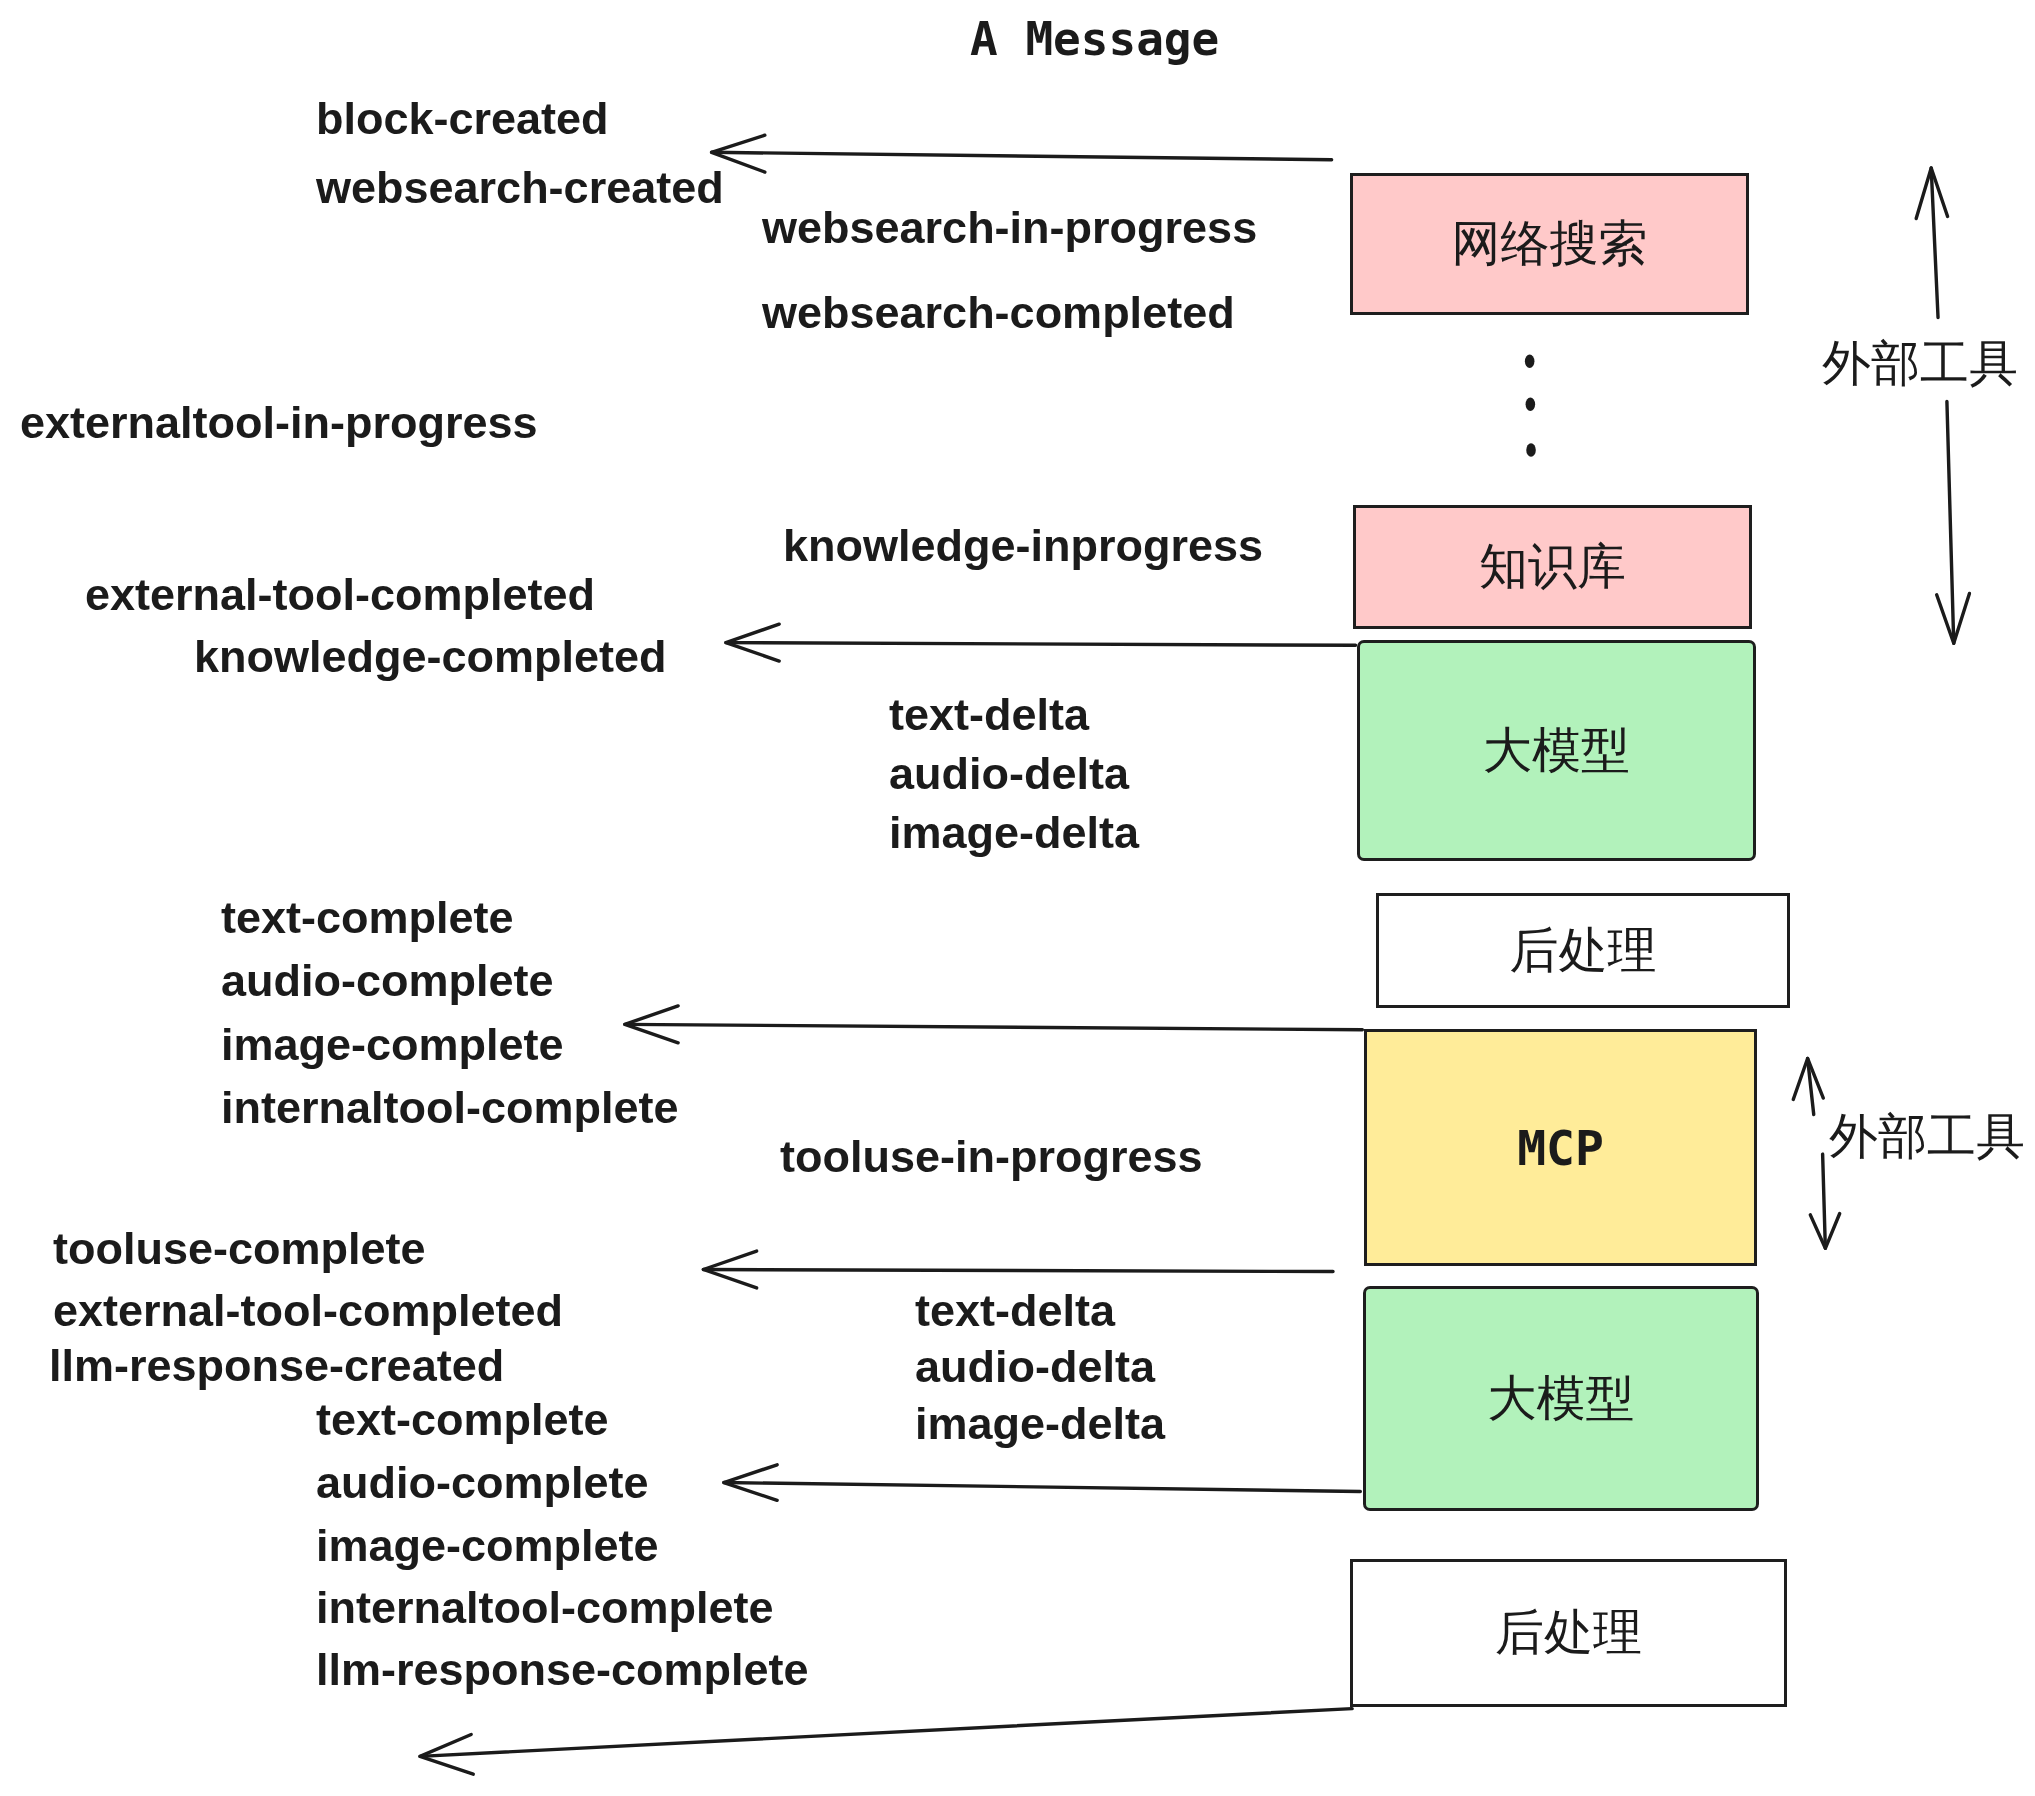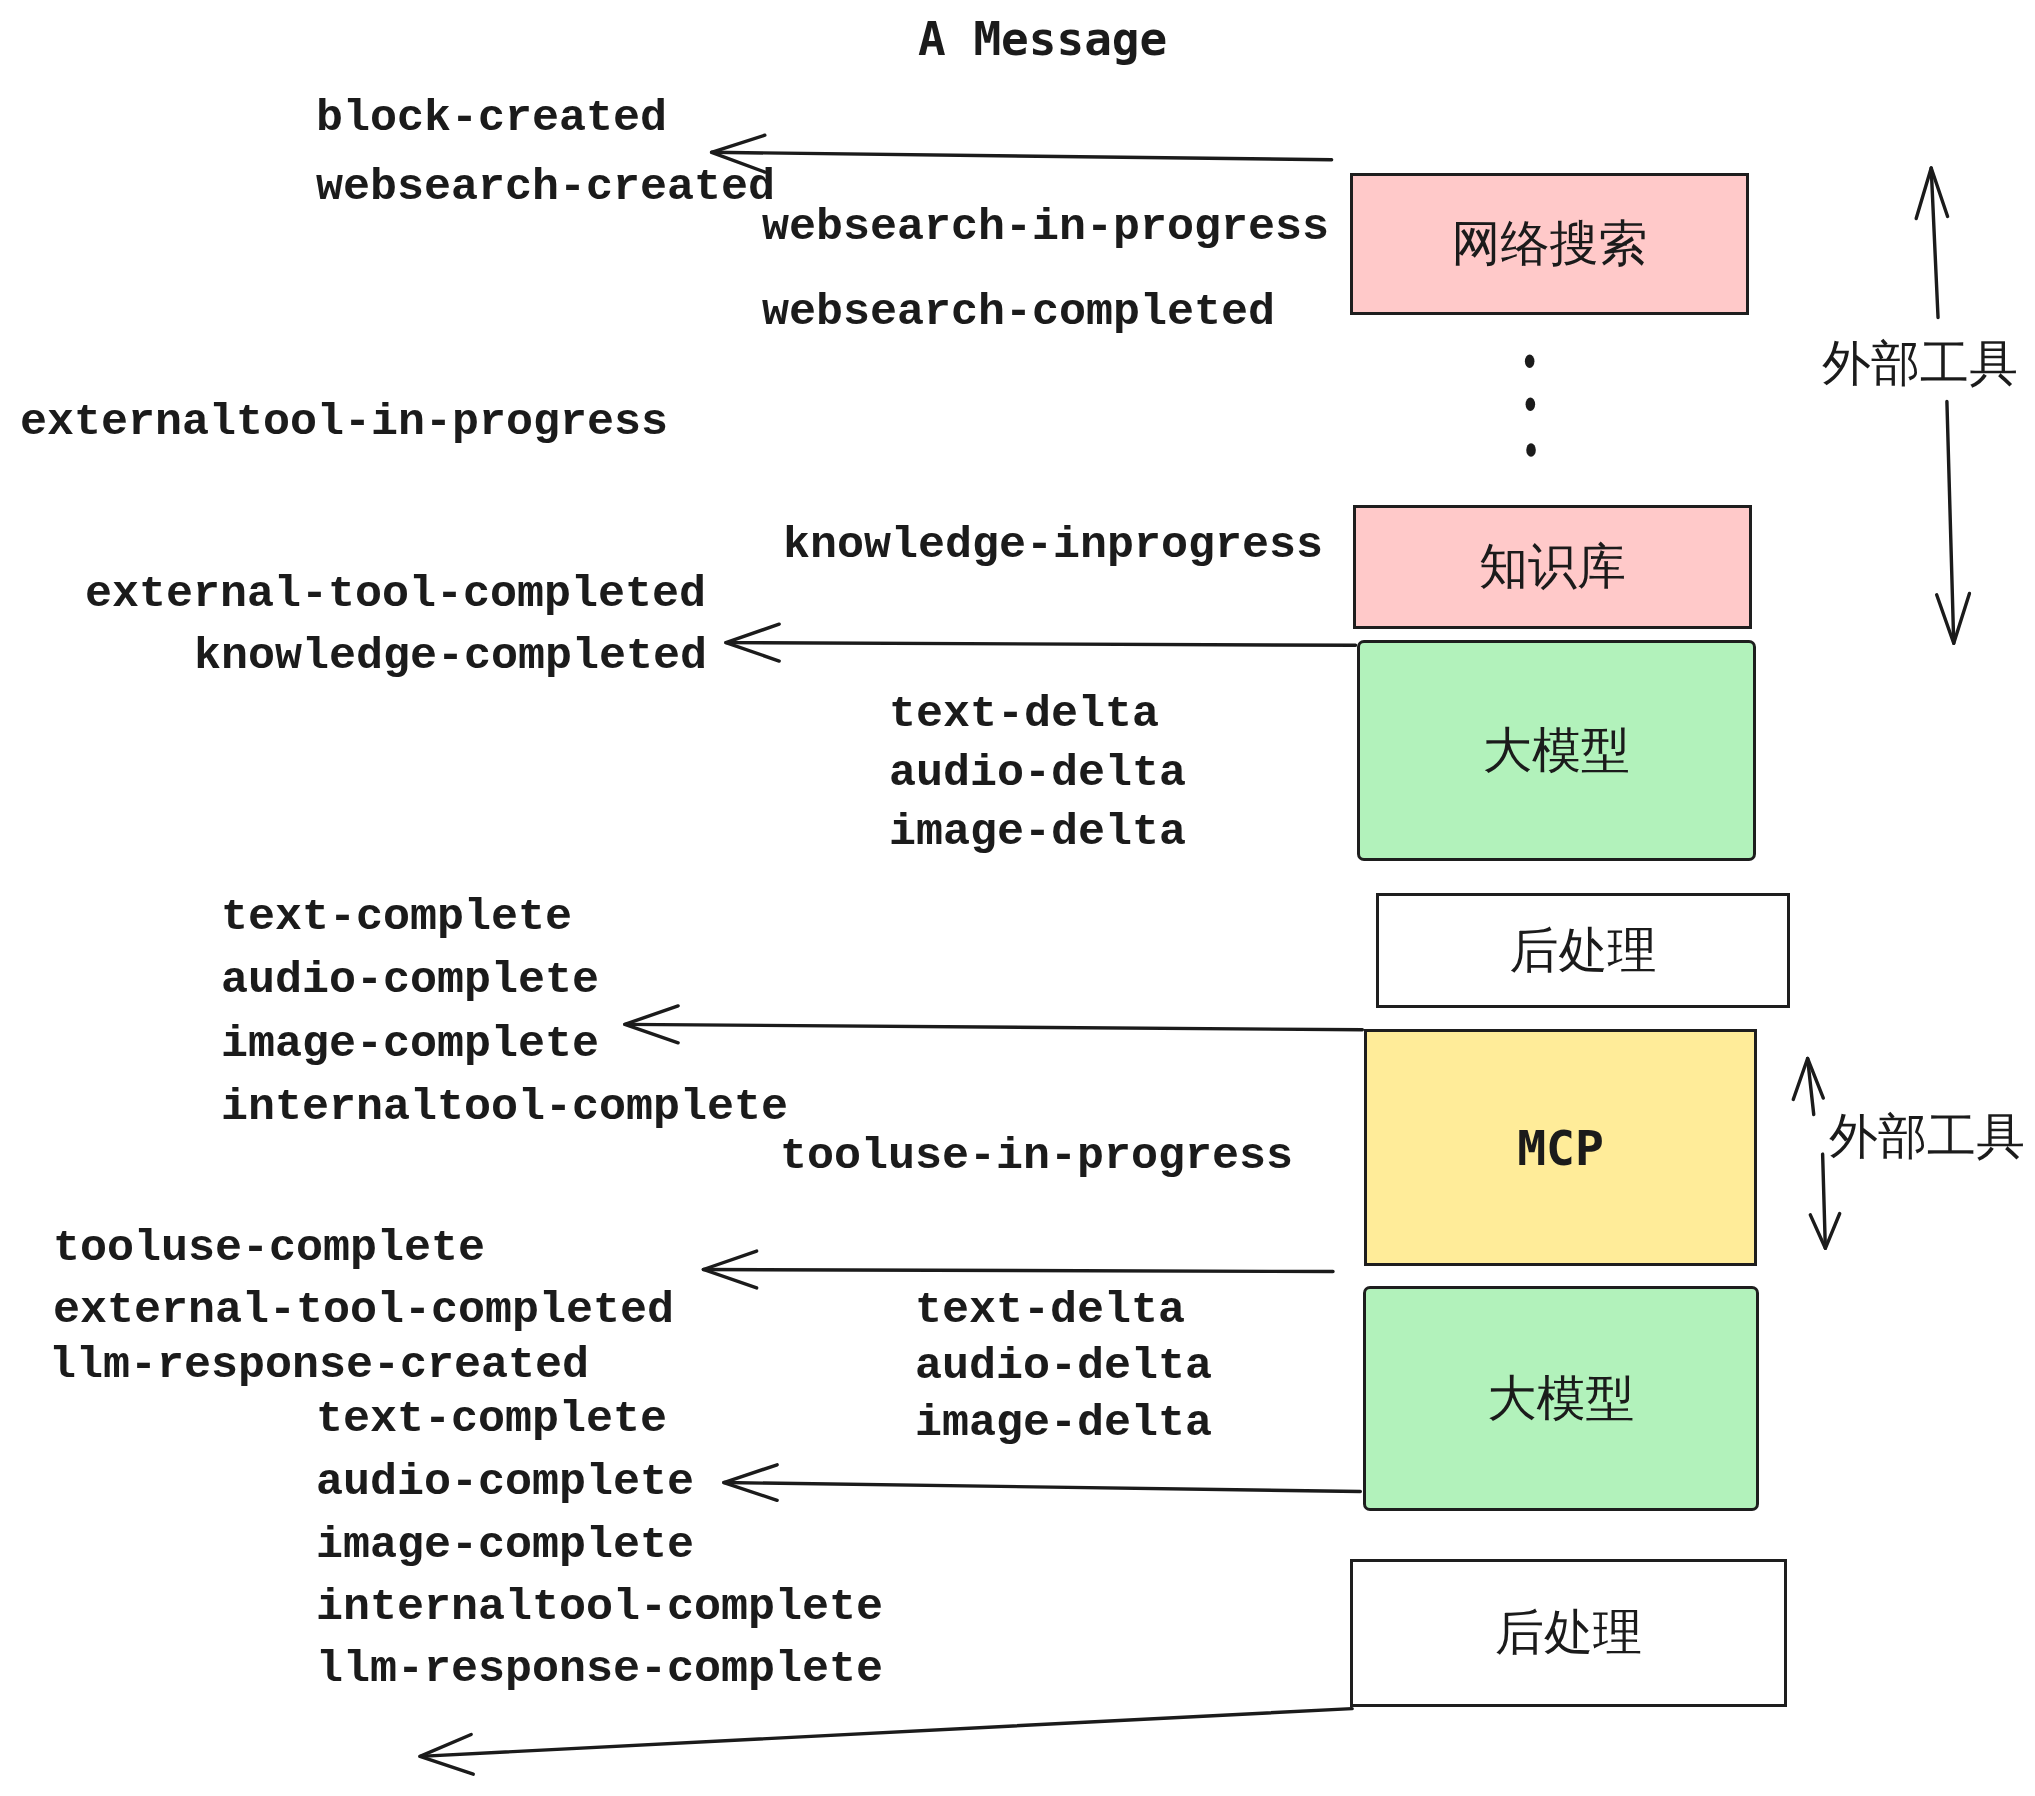--- a/index.html
+++ b/index.html
@@ -6,21 +6,21 @@
   #canvas {
     position: relative;
     width: 2035px;
     height: 1796px;
     background: #ffffff;
     overflow: hidden;
     font-family: "DejaVu Sans Mono", "Liberation Mono", monospace;
   }
   .ev {
     position: absolute;
-    font-family: Liberation Mono, monospace;
+    font-family: Liberation Sans, sans-serif;
     font-size: 45px;
     font-weight: 700;
     color: #1b1b1b;
     white-space: nowrap;
     line-height: 1;
   }
   .title {
     position: absolute;
     font-family: "DejaVu Sans Mono", "Liberation Mono", monospace;
     font-size: 46px;
@@ -78,21 +78,21 @@
     stroke-linecap: round;
     stroke-linejoin: round;
   }
   #arrow-layer ellipse { fill: #1b1b1b; stroke: none; }
 </style>
 </head>
 <body>
 
 <div id="canvas">
 
-  <div class="title" style="left:918px; top:16.4px">A Message</div>
+  <div class="title" style="left:970px; top:16.4px">A Message</div>
 
   <div class="ev" style="left:316px;  top:96px">block-created</div>
   <div class="ev" style="left:316px;  top:165px">websearch-created</div>
   <div class="ev" style="left:762px; top:205px">websearch-in-progress</div>
   <div class="ev" style="left:762px; top:290px">websearch-completed</div>
   <div class="ev" style="left:20px;   top:400px">externaltool-in-progress</div>
   <div class="ev" style="left:783px; top:523px">knowledge-inprogress</div>
   <div class="ev" style="left:85px;  top:572px">external-tool-completed</div>
   <div class="ev" style="left:194px;  top:634px">knowledge-completed</div>
   <div class="ev" style="left:889px; top:692px">text-delta</div>

